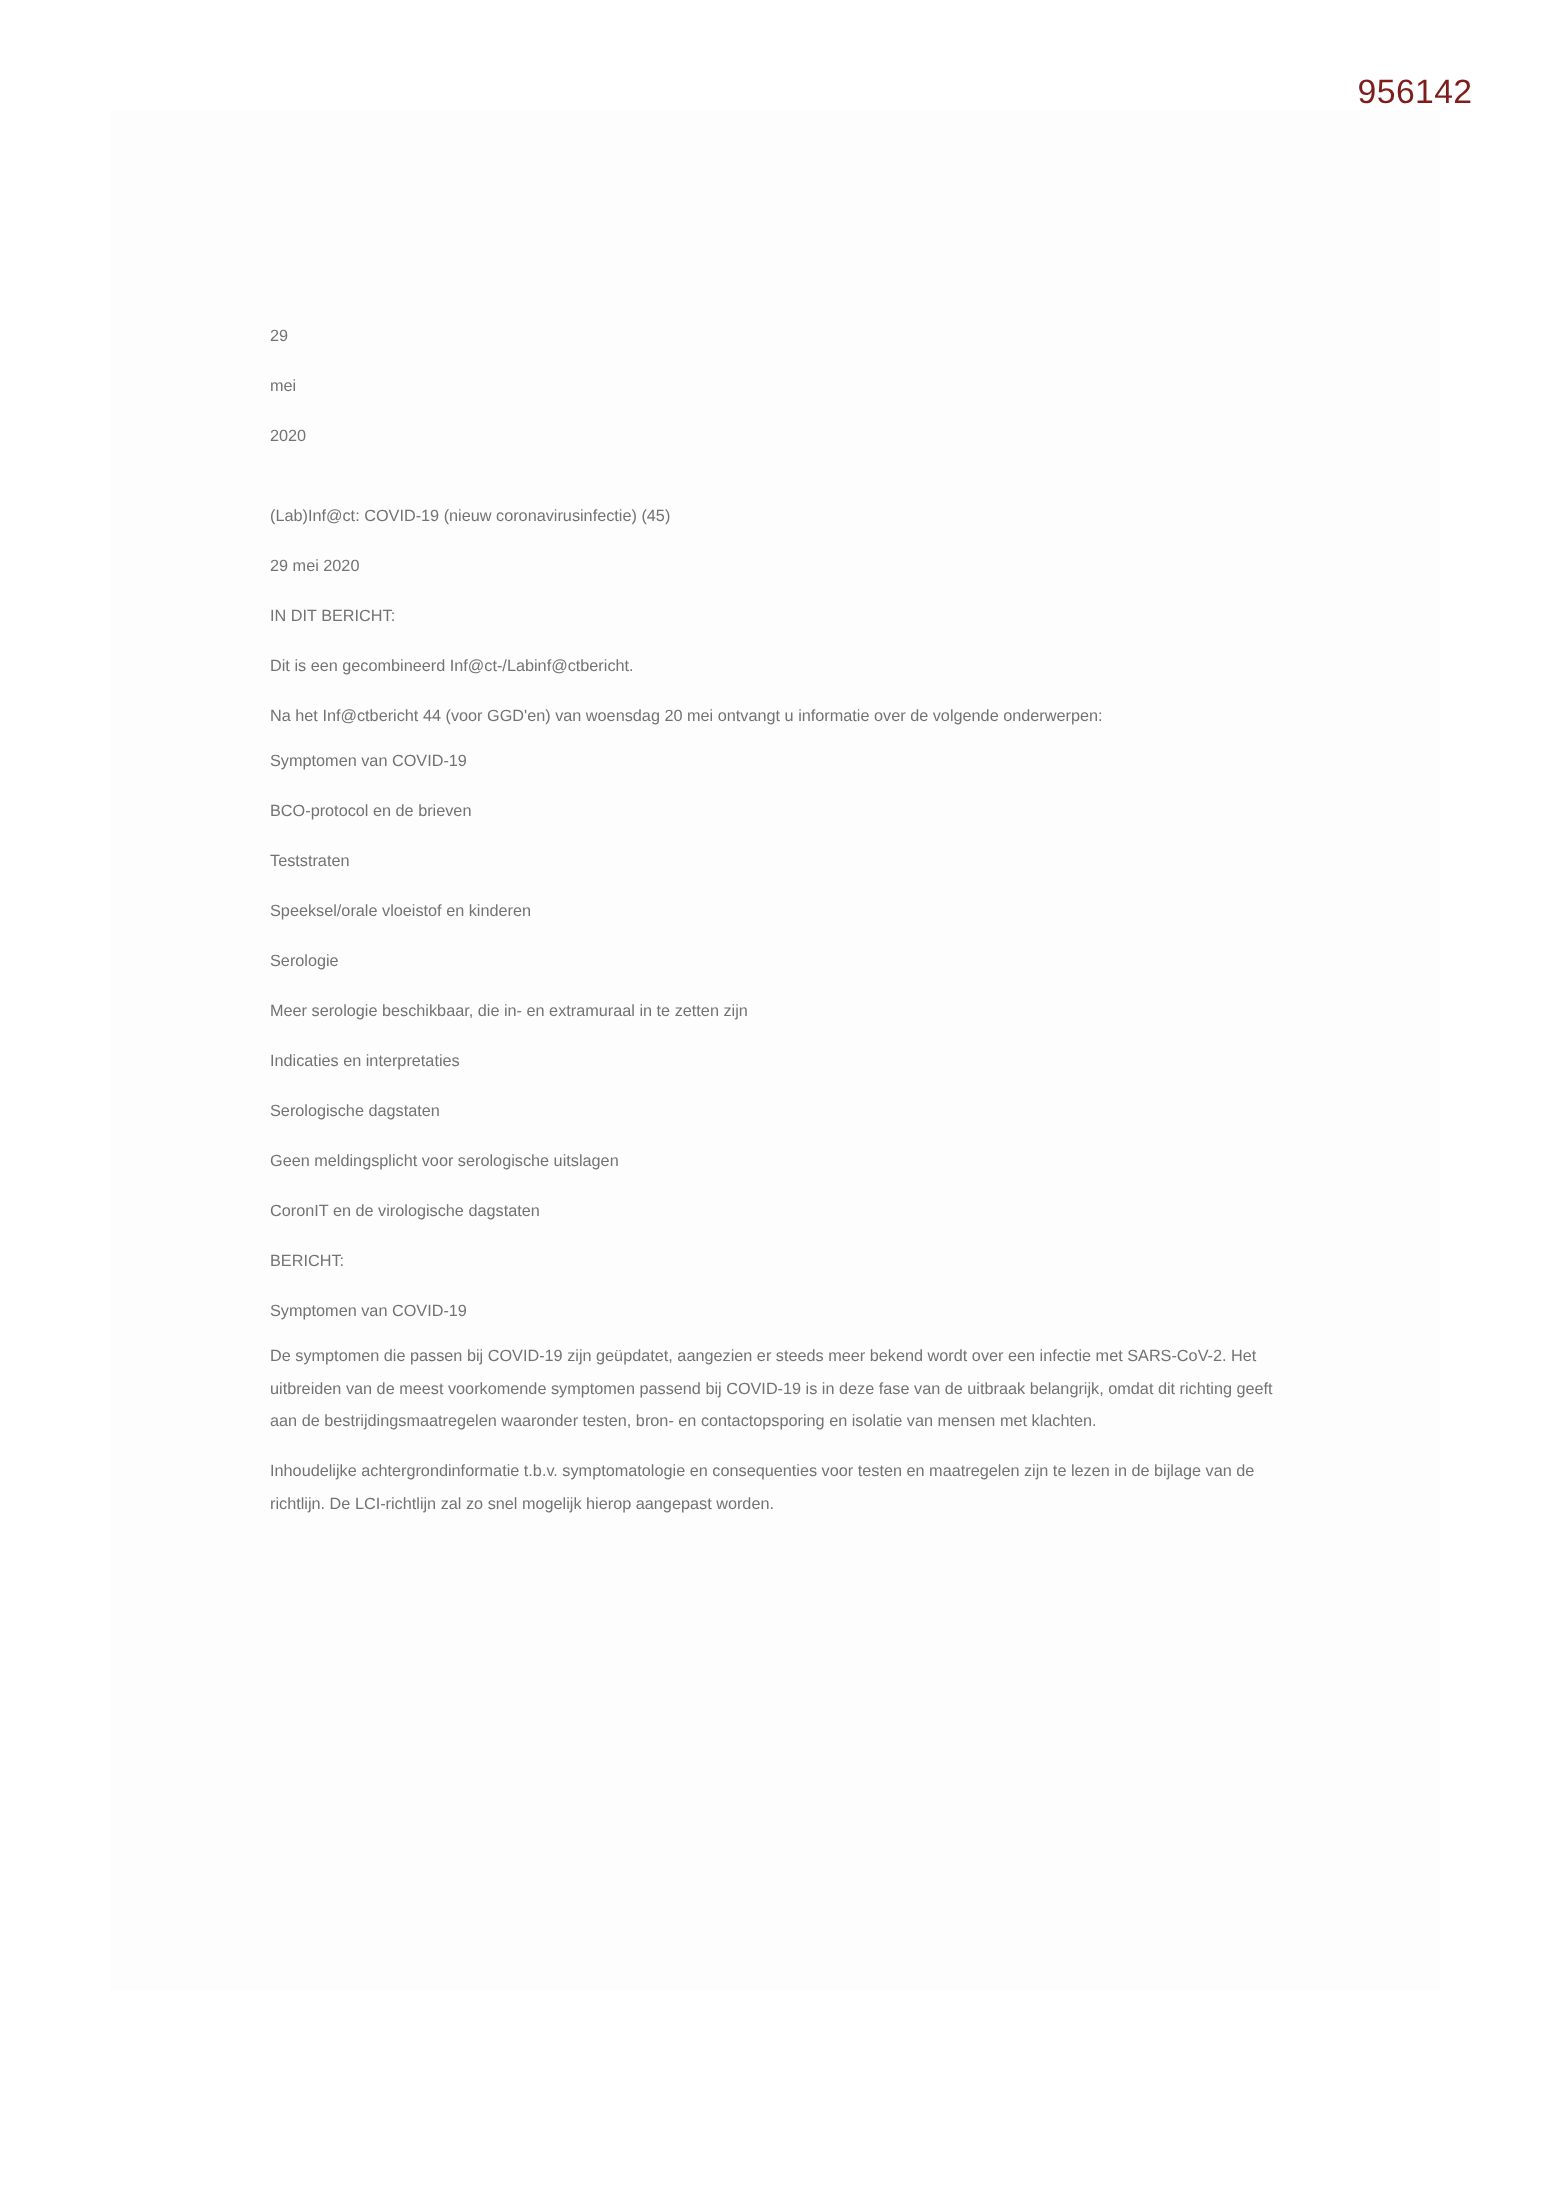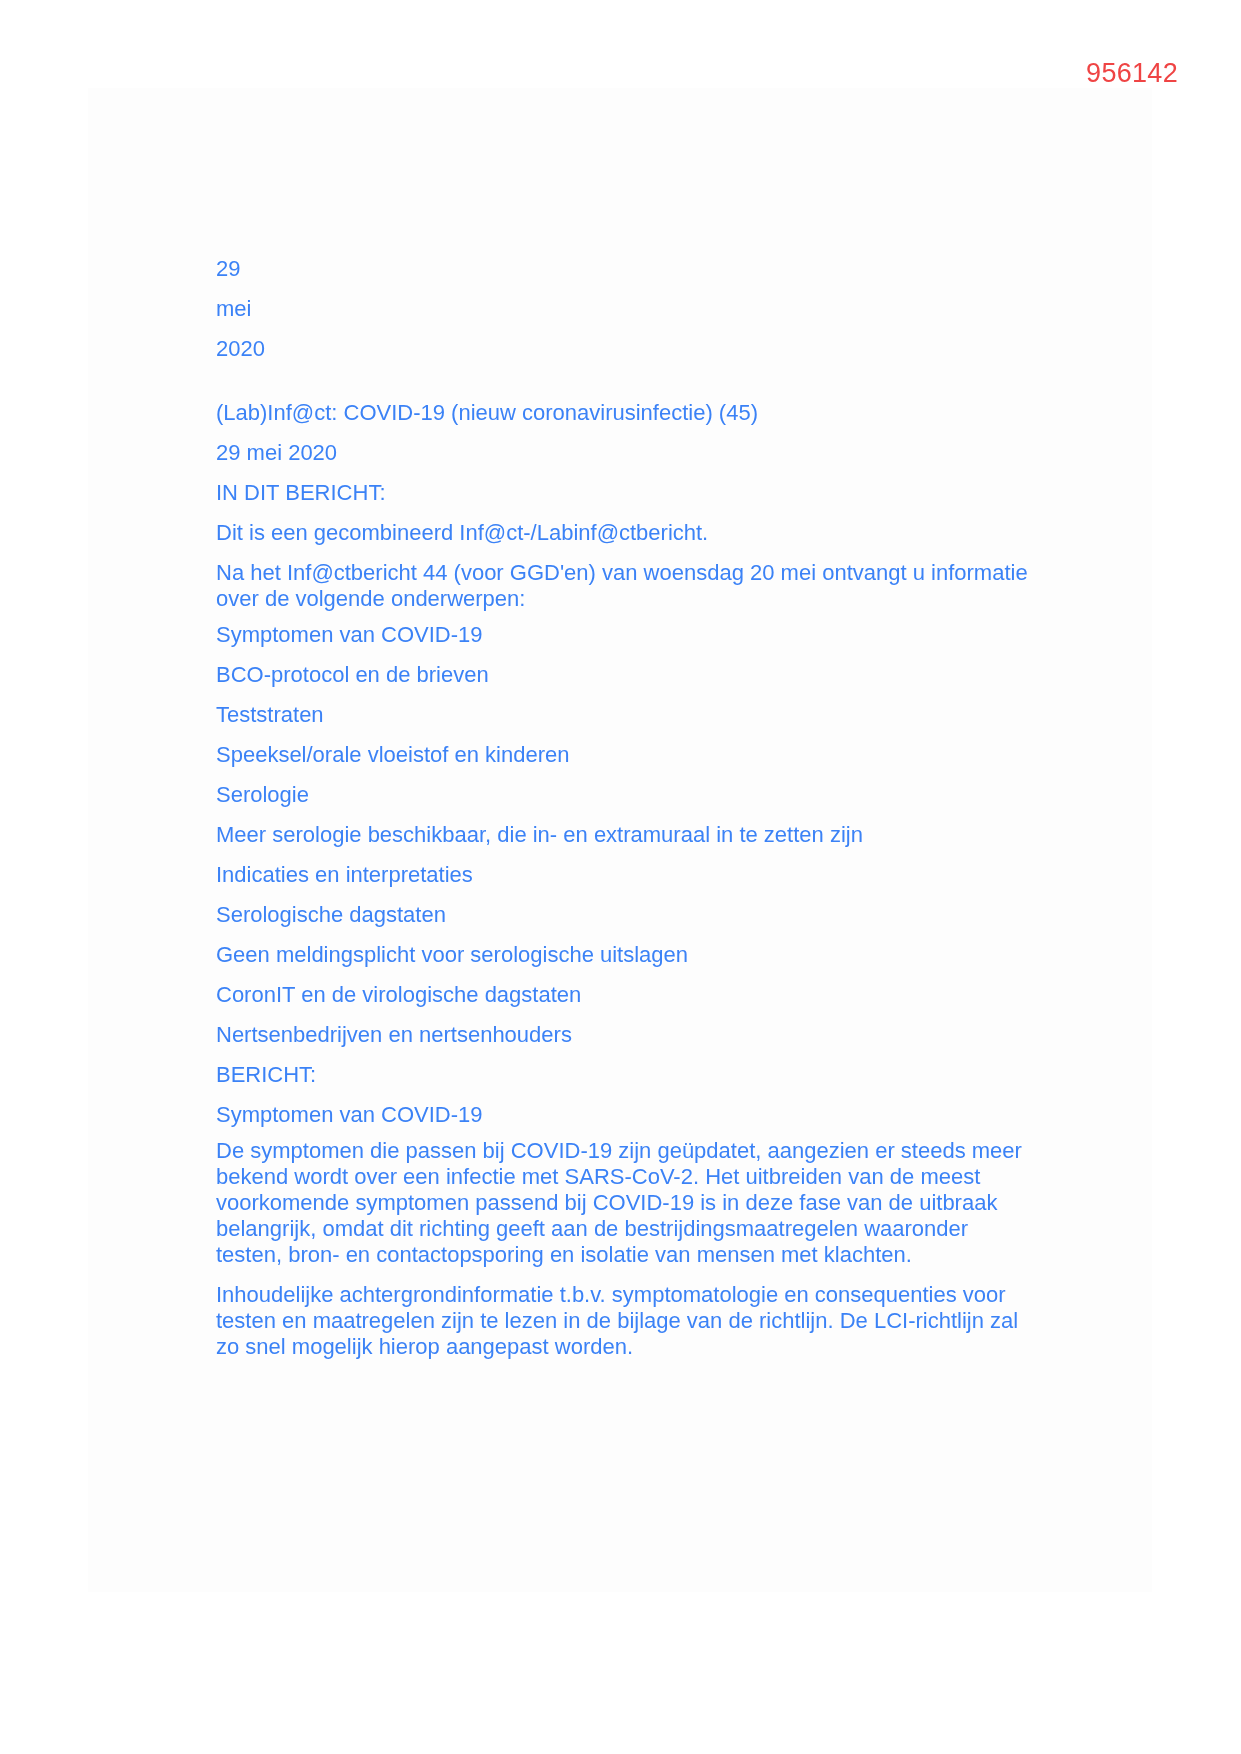--- a/index.html
+++ b/index.html
@@ -14,40 +14,40 @@
       overflow: hidden;
       font-family: "Liberation Sans", "DejaVu Sans", sans-serif;
       color: #1a1a1a;
     }
     .doc-id {
       position: absolute;
       top: 58px;
       right: 63px;
       font-family: "Liberation Sans", sans-serif;
       font-size: 27px;
-      color: #ef4444;
+      color: #7f1d1d;
       letter-spacing: 0.3px;
       text-align: center;
     }
     .scan-panel {
       position: absolute;
       left: 88px;
       top: 88px;
       width: 1064px;
       height: 1504px;
       background: #fdfdfd;
     }
     .content {
       position: absolute;
       left: 216px;
       top: 256px;
       width: 820px;
-      font-size: 22px;
+      font-size: 13px;
       line-height: 26px;
-      color: #3b82f6;
+      color: #737373;
     }
     .p {
       margin: 0;
     }
     .date-part {
       margin-bottom: 14px;
     }
     .date-block {
       margin-bottom: 38px;
     }
@@ -82,20 +82,19 @@
     <p class="p line">Symptomen van COVID-19</p>
     <p class="p line">BCO-protocol en de brieven</p>
     <p class="p line">Teststraten</p>
     <p class="p line">Speeksel/orale vloeistof en kinderen</p>
     <p class="p line">Serologie</p>
     <p class="p line">Meer serologie beschikbaar, die in- en extramuraal in te zetten zijn</p>
     <p class="p line">Indicaties en interpretaties</p>
     <p class="p line">Serologische dagstaten</p>
     <p class="p line">Geen meldingsplicht voor serologische uitslagen</p>
     <p class="p line">CoronIT en de virologische dagstaten</p>
-    <p class="p line">Nertsenbedrijven en nertsenhouders</p>
   </div>
 
   <p class="p line">BERICHT:</p>
   <p class="p line" style="margin-bottom:10px;">Symptomen van COVID-19</p>
   <p class="p para">De symptomen die passen bij COVID-19 zijn geüpdatet, aangezien er steeds meer bekend wordt over een infectie met SARS-CoV-2. Het uitbreiden van de meest voorkomende symptomen passend bij COVID-19 is in deze fase van de uitbraak belangrijk, omdat dit richting geeft aan de bestrijdingsmaatregelen waaronder testen, bron- en contactopsporing en isolatie van mensen met klachten.</p>
   <p class="p para">Inhoudelijke achtergrondinformatie t.b.v. symptomatologie en consequenties voor testen en maatregelen zijn te lezen in de bijlage van de richtlijn. De LCI-richtlijn zal zo snel mogelijk hierop aangepast worden.</p>
 </div>
 
 </body></html>

